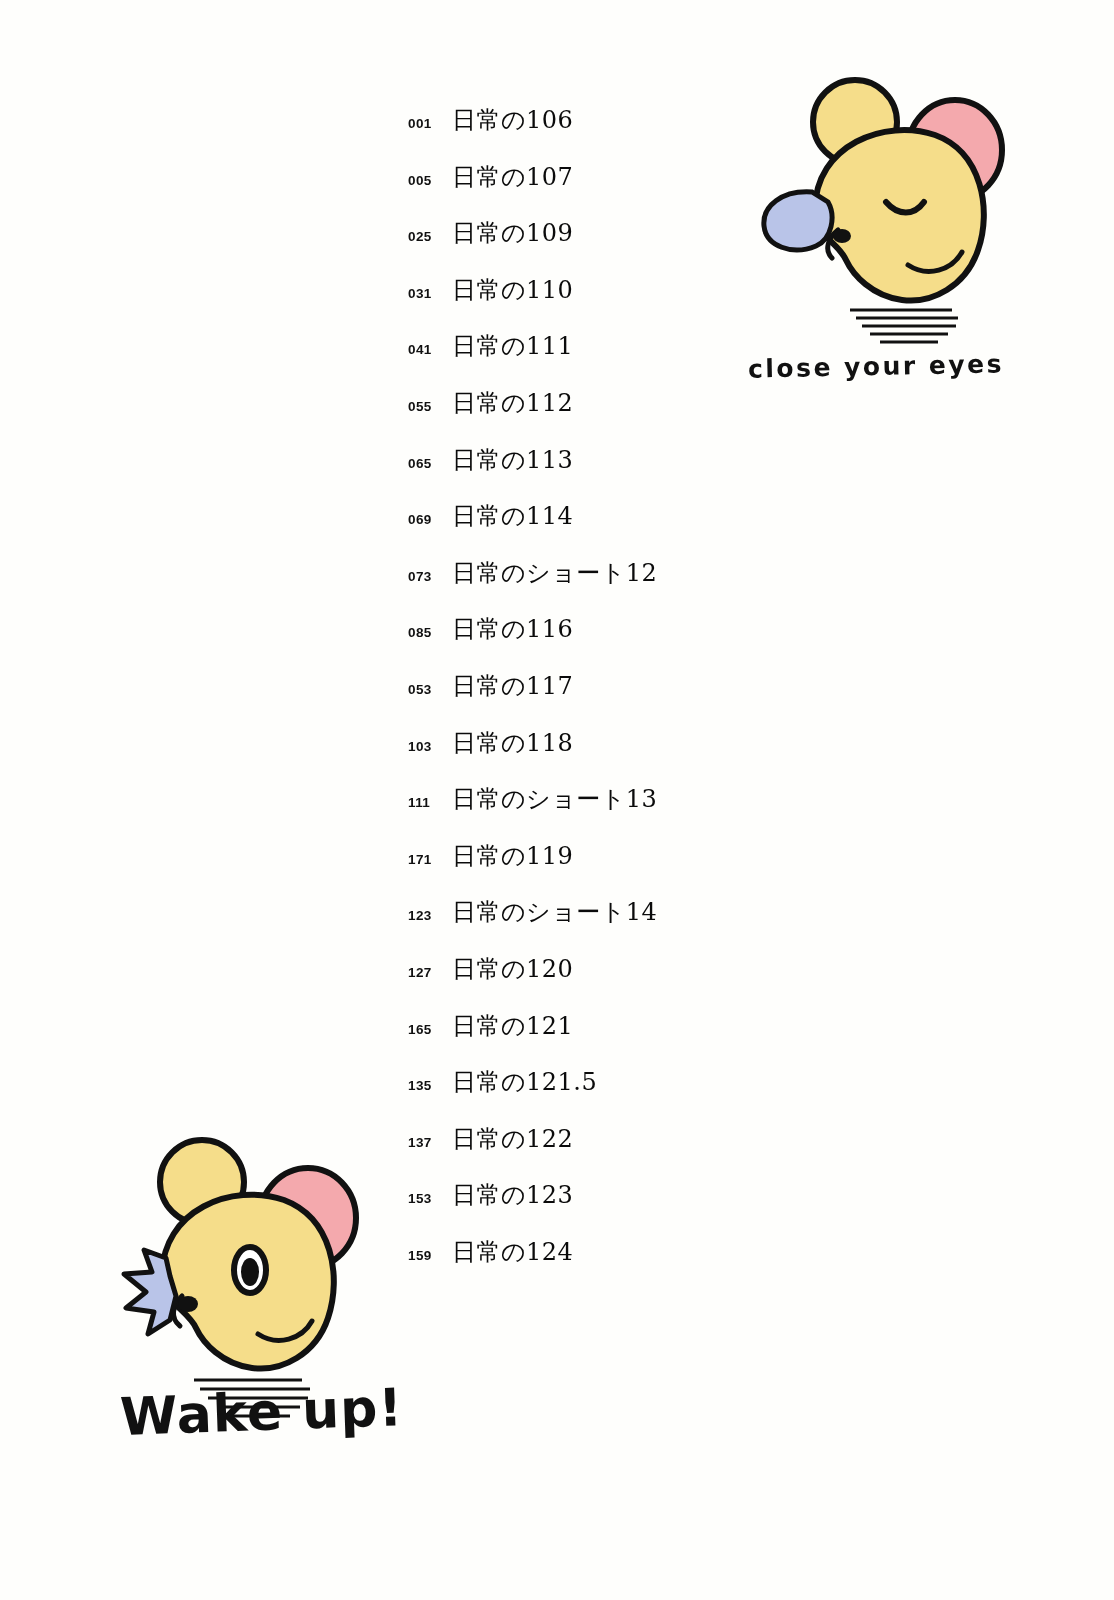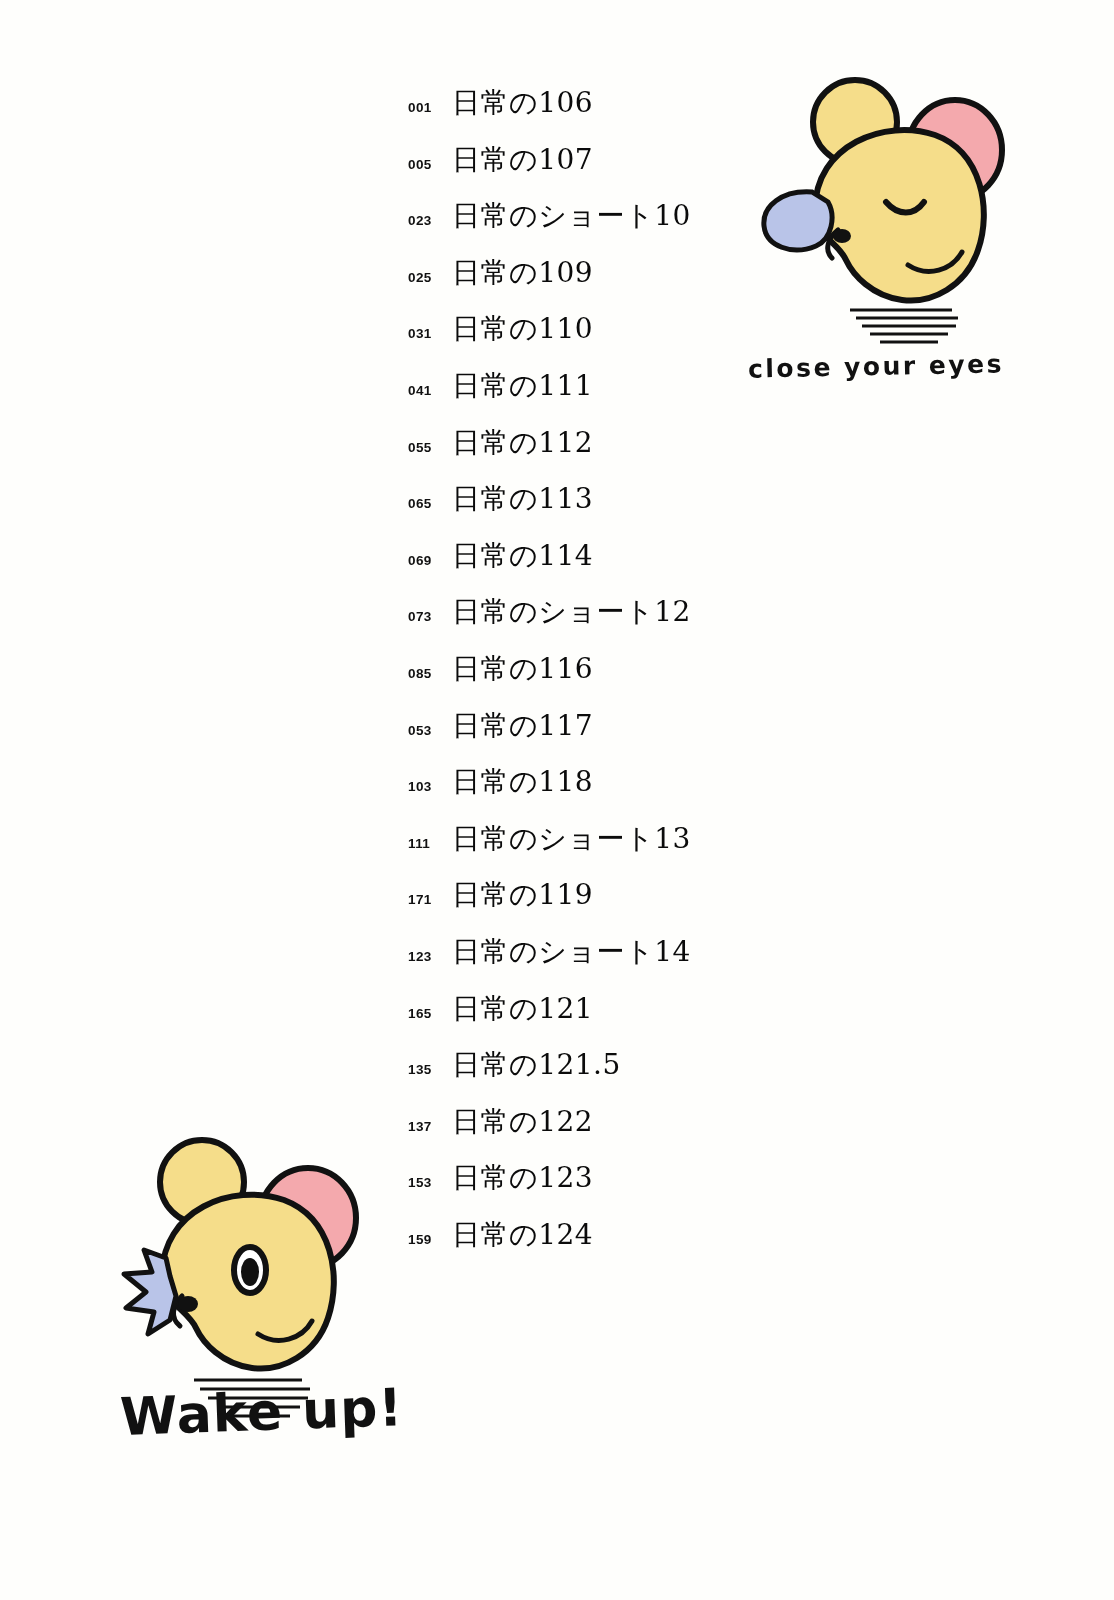--- a/index.html
+++ b/index.html
@@ -19,41 +19,41 @@
   .page {
     position: absolute;
     inset: 0;
     background: #fefefc;
   }
 
   
   .toc {
     position: absolute;
     left: 408px;
-    top: 84px;
+    top: 104px;
     width: 330px;
   }
   .toc-row {
     display: flex;
     align-items: baseline;
     height: 56.6px;
   }
   .toc-page {
     width: 44px;
     flex: 0 0 44px;
     text-align: left;
     font-family: "Liberation Sans", sans-serif;
     font-weight: bold;
     font-size: 13.5px;
     color: #111;
     letter-spacing: 0.4px;
   }
   .toc-title {
     font-family: "DejaVu Serif", serif;
-    font-size: 28px;
+    font-size: 24px;
     color: #0b0b0b;
     letter-spacing: 0.5px;
     white-space: nowrap;
   }
 
   
   .illus {
     position: absolute;
   }
   .illus-top {
@@ -99,24 +99,20 @@
   <div class="toc">
       <div class="toc-row">
         <span class="toc-page">001</span>
         <span class="toc-title">日常の106</span>
       </div>
       <div class="toc-row">
         <span class="toc-page">005</span>
         <span class="toc-title">日常の107</span>
       </div>
       <div class="toc-row">
-        <span class="toc-page">023</span>
-        <span class="toc-title">日常のショート10</span>
-      </div>
-      <div class="toc-row">
         <span class="toc-page">025</span>
         <span class="toc-title">日常の109</span>
       </div>
       <div class="toc-row">
         <span class="toc-page">031</span>
         <span class="toc-title">日常の110</span>
       </div>
       <div class="toc-row">
         <span class="toc-page">041</span>
         <span class="toc-title">日常の111</span>
@@ -153,20 +149,24 @@
         <span class="toc-page">111</span>
         <span class="toc-title">日常のショート13</span>
       </div>
       <div class="toc-row">
         <span class="toc-page">171</span>
         <span class="toc-title">日常の119</span>
       </div>
       <div class="toc-row">
         <span class="toc-page">123</span>
         <span class="toc-title">日常のショート14</span>
+      </div>
+      <div class="toc-row">
+        <span class="toc-page">127</span>
+        <span class="toc-title">日常の120</span>
       </div>
       <div class="toc-row">
         <span class="toc-page">165</span>
         <span class="toc-title">日常の121</span>
       </div>
       <div class="toc-row">
         <span class="toc-page">135</span>
         <span class="toc-title">日常の121.5</span>
       </div>
       <div class="toc-row">

